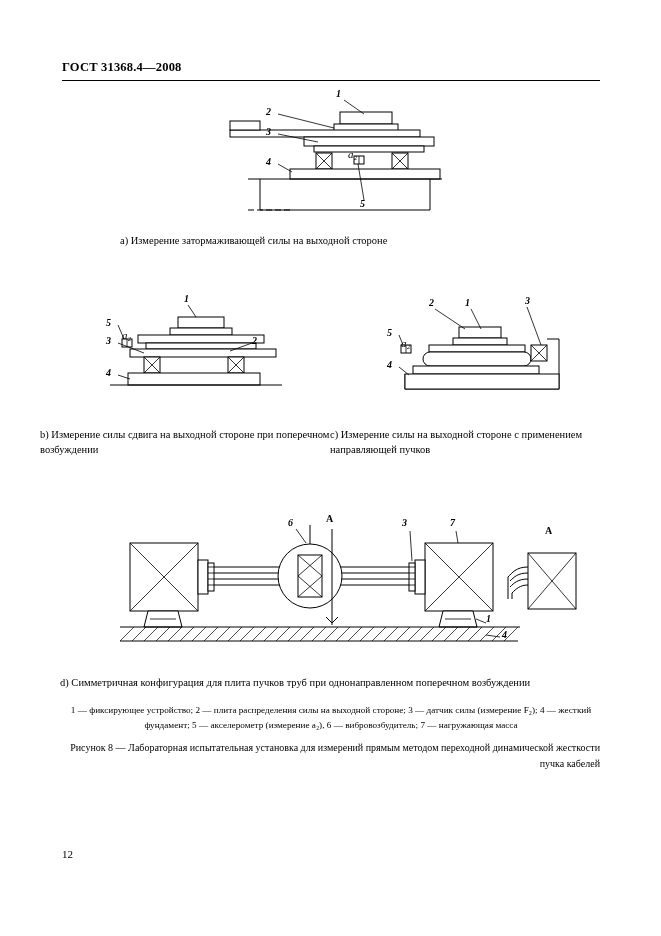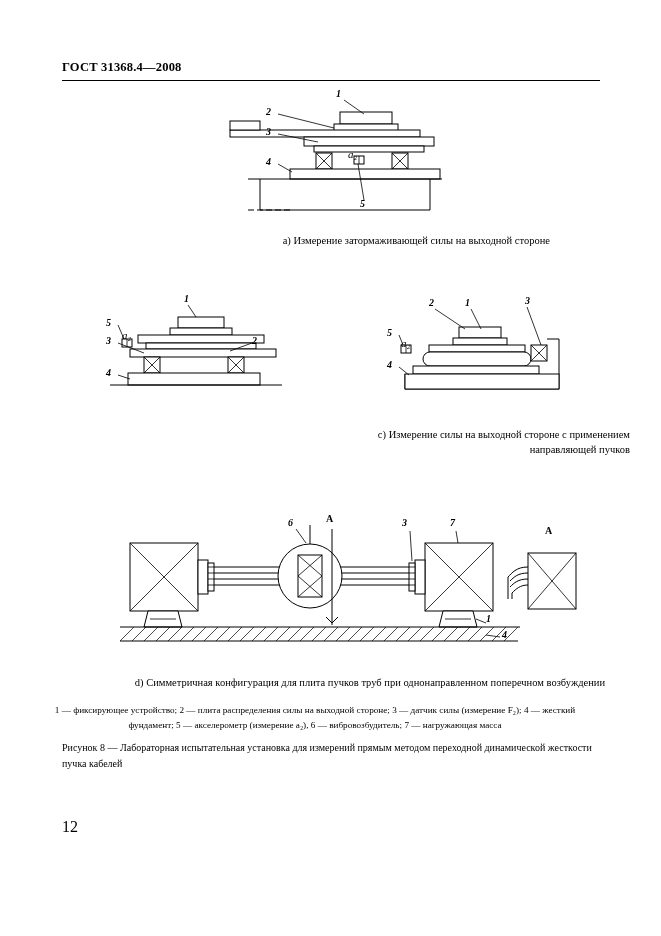--- a/index.html
+++ b/index.html
@@ -35,54 +35,54 @@
     position: absolute;
     left: 62px;
     top: 80px;
     width: 538px;
     height: 1px;
     background: #000;
   }
   .page-number {
     position: absolute;
     left: 62px;
-    top: 818px;
-    font-size: 16px;
+    top: 848px;
+    font-size: 11px;
     font-family: "Liberation Serif", serif;
   }
   .caption {
     position: absolute;
-    text-align: right;
+    text-align: left;
     font-size: 10.5px;
     line-height: 1.45;
     font-family: "Liberation Serif", serif;
   }
   .cap-a { left: 120px; top: 233px; width: 430px; }
   .cap-b { left: 40px;  top: 427px; width: 300px; }
   .cap-c { left: 330px; top: 427px; width: 300px; }
   .cap-d { left: 60px;  top: 675px; width: 545px; }
 
   .legend {
     position: absolute;
-    left: 46px;
+    left: 62px;
     top: 703px;
     width: 538px;
     font-size: 9.2px;
     line-height: 1.6;
     text-align: center;
     font-family: "Liberation Serif", serif;
   }
   .figure-title {
     position: absolute;
     left: 62px;
     top: 740px;
     width: 538px;
     font-size: 10px;
     line-height: 1.55;
-    text-align: left;
+    text-align: right;
     font-family: "Liberation Serif", serif;
   }
   .fig {
     position: absolute;
   }
   .lbl {
     position: absolute;
     font-family: "Liberation Serif", serif;
     font-size: 10px;
     font-style: italic;
@@ -219,20 +219,21 @@
       <line class="thin" x1="4" y1="72" x2="14" y2="80"></line>
     </svg>
     <span class="lbl" style="left:34px; top:2px;">2</span>
     <span class="lbl" style="left:70px; top:2px;">1</span>
     <span class="lbl" style="left:130px; top:0px;">3</span>
     <span class="lbl" style="left:-8px; top:32px;">5</span>
     <span class="lbl" style="left:-8px; top:64px;">4</span>
     <span class="sublbl" style="left:6px; top:42px;">a₂</span>
   </div>
 
+  <div class="caption cap-b">b)  Измерение силы сдвига на выходной стороне при поперечном возбуждении</div>
   <div class="caption cap-c">c)  Измерение силы на выходной стороне с применением направляющей пучков</div>
 
   <div class="fig" style="left:120px; top:515px;">
     <svg width="470" height="155" viewBox="0 0 470 155">
 
       <rect class="fill-w" x="10" y="28" width="68" height="68"></rect>
       <line class="thin" x1="10" y1="28" x2="78" y2="96"></line>
       <line class="thin" x1="78" y1="28" x2="10" y2="96"></line>
 
       <rect class="fill-w" x="78" y="45" width="10" height="34"></rect>

